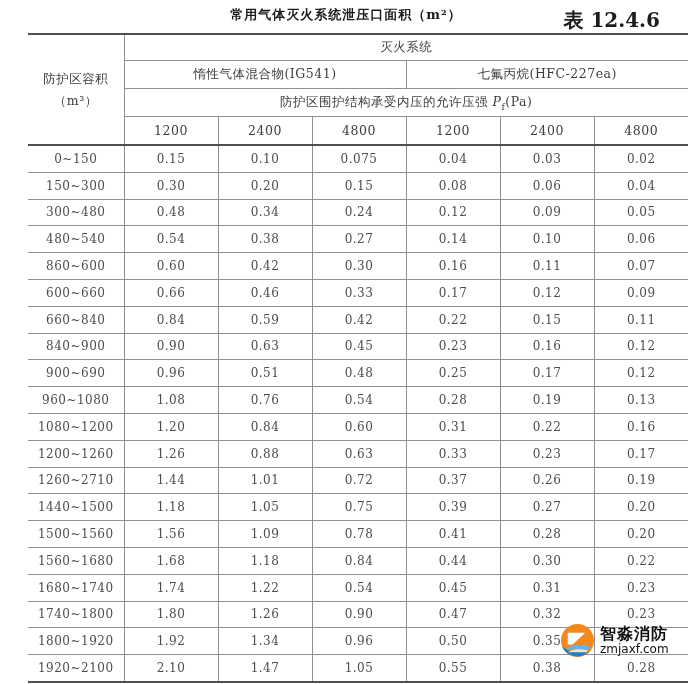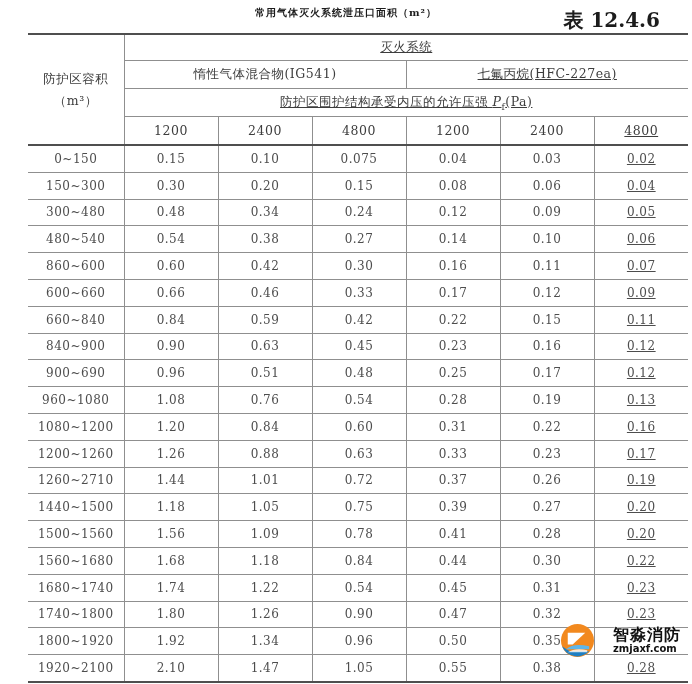--- a/index.html
+++ b/index.html
@@ -21,21 +21,21 @@
   .title-bar {
     position: relative;
     height: 33px;
   }
   .doc-title {
     position: absolute;
     left: 0;
     right: 0;
     top: 6px;
     text-align: center;
-    font-size: 10px;
+    font-size: 13px;
     font-weight: bold;
     color: #1c1c1c;
     letter-spacing: 1px;
   }
   .table-number {
     position: absolute;
     right: 32px;
     top: 7px;
     font-size: 20px;
     font-weight: bold;
@@ -57,50 +57,50 @@
   table.relief th, table.relief td {
     border: 1px solid #8f8f8f;
     text-align: center;
     vertical-align: middle;
     font-weight: normal;
     padding: 0;
     color: #4d4d4d;
     letter-spacing: 0.5px;
   }
   table.relief th:first-child, table.relief td:first-child { border-left: none; }
-  table.relief th:last-child, table.relief td:last-child { border-right: none; text-decoration: underline; }
+  table.relief th:last-child, table.relief td:last-child { border-right: none; }
   table.relief thead { border-bottom: 2px solid #4f4f4f; }
   table.relief thead th { height: 25px; color: #3d3d3d; font-size: 12.5px; }
   table.relief thead tr.r2 th, table.relief thead tr.r3 th, table.relief thead tr.r4 th { height: 27px; }
   table.relief tbody td { height: 25.8px; }
   th.vol-head { line-height: 1.7; font-size: 12.5px; }
   .p-symbol { font-style: italic; }
   sub.p-sub { font-size: 9px; }
   
   .watermark {
     position: absolute;
     left: 560px;
     top: 623px;
     display: flex;
     align-items: center;
-    gap: 18px;
+    gap: 5px;
     font-family: "DejaVu Sans", "Liberation Sans", sans-serif;
   }
   .wm-icon { width: 35px; height: 35px; flex: 0 0 auto; }
   .wm-text { display: flex; flex-direction: column; line-height: 1.05; }
   .wm-name {
     font-size: 16px;
     font-weight: bold;
     color: #111111;
     letter-spacing: 1px;
     text-shadow: 0 0 2px #ffffff, 0 0 2px #ffffff;
   }
   .wm-url {
-    font-size: 10px;
-    font-weight: bold;
+    font-size: 12px;
+    font-weight: normal;
     color: #111111;
     text-shadow: 0 0 2px #ffffff, 0 0 2px #ffffff;
   }
 </style>
 </head>
 <body>
 
 <div class="page">
 
   <div class="title-bar">

